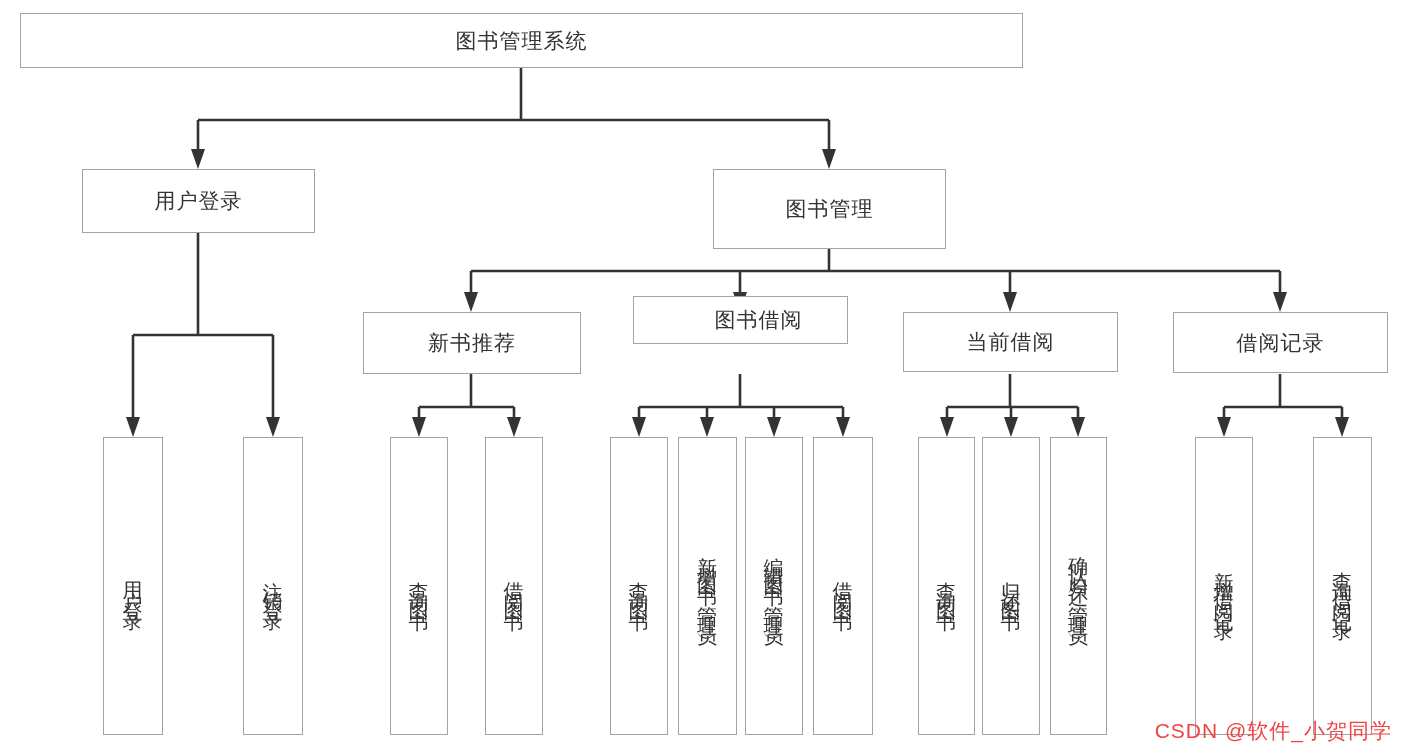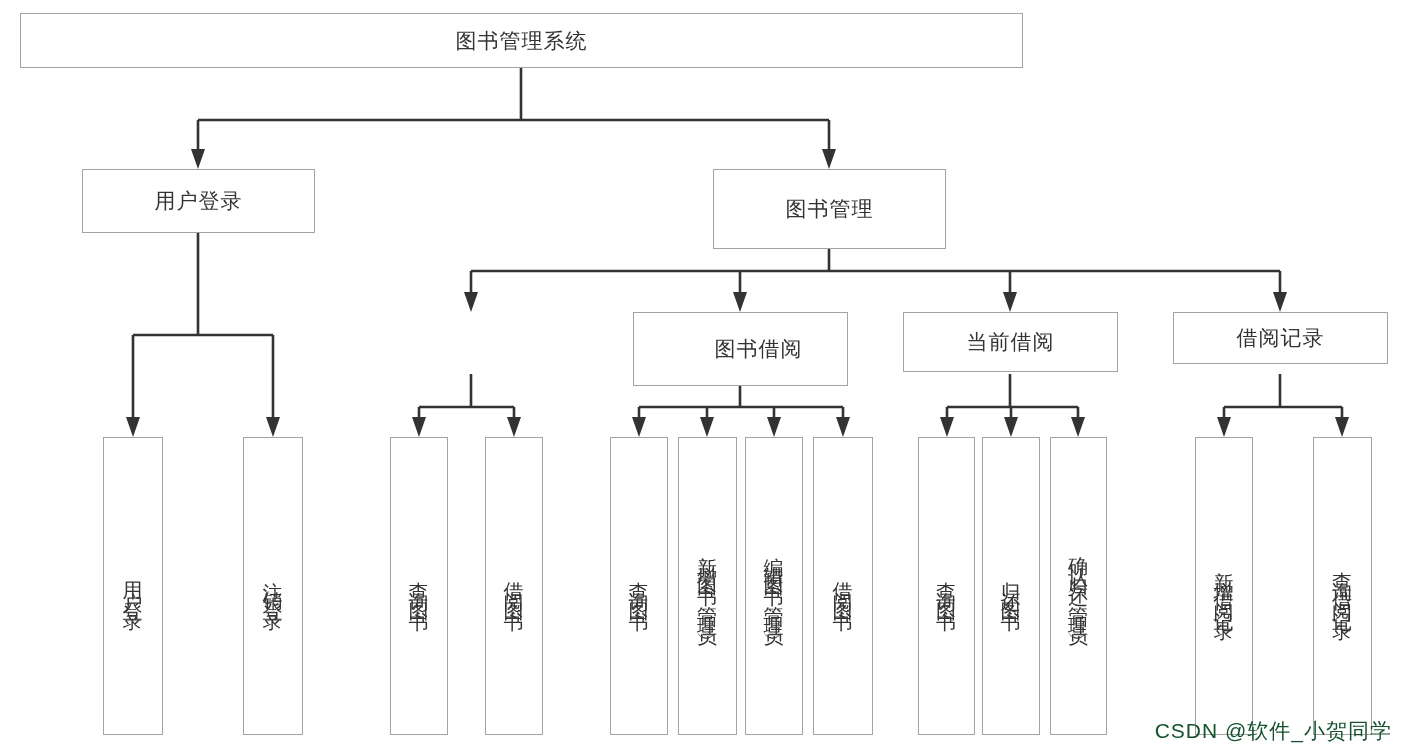--- a/index.html
+++ b/index.html
@@ -51,21 +51,21 @@
     text-orientation: mixed;
     letter-spacing: 10px;
     line-height: 1;
     white-space: normal;
   }
   .watermark {
     position: absolute;
     right: 13px;
     bottom: 2px;
     font-size: 21px;
-    color: #14532d;
+    color: #ef4444;
     letter-spacing: 1px;
     margin-left: 12px;
   }
 </style>
 </head>
 <body>
 
 <div class="canvas">
 
   <svg class="edges" viewBox="0 0 1405 747" aria-hidden="true">
@@ -104,23 +104,24 @@
       <path class="l" d="M1280 374V407 M1224 407H1342 M1224 407V419 M1342 407V419"></path>
       <path class="a" d="M1217 417h14l-7 20z M1335 417h14l-7 20z"></path>
     </g>
   </svg>
 
   <div class="node h" style="left:20px; top:13px; width:1003px; height:55px;">图书管理系统</div>
 
   <div class="node h" style="left:82px; top:169px; width:233px; height:64px;">用户登录</div>
   <div class="node h" style="left:713px; top:169px; width:233px; height:80px;">图书管理</div>
 
-  <div class="node h" style="left:633px; top:312px; width:215px; height:74px;padding-left:36px;">图书借阅</div>
+  <div class="node h" style="left:363px; top:312px; width:218px; height:62px;">新书推荐</div>
+  <div class="node h" style="left:633px; top:296px; width:215px; height:48px;padding-left:36px;">图书借阅</div>
   <div class="node h" style="left:903px; top:312px; width:215px; height:60px;">当前借阅</div>
-  <div class="node h" style="left:1173px; top:312px; width:215px; height:52px;">借阅记录</div>
+  <div class="node h" style="left:1173px; top:312px; width:215px; height:61px;">借阅记录</div>
 
   <div class="node v" style="left:103px; top:437px; width:60px; height:298px;">用户登录</div>
   <div class="node v" style="left:243px; top:437px; width:60px; height:298px;">注销登录</div>
 
   <div class="node v" style="left:390px; top:437px; width:58px; height:298px;">查询图书</div>
   <div class="node v" style="left:485px; top:437px; width:58px; height:298px;">借阅图书</div>
 
   <div class="node v" style="left:610px; top:437px; width:58px; height:298px;">查询图书</div>
   <div class="node v" style="left:678px; top:437px; width:59px; height:298px;">新增图书（管理员）</div>
   <div class="node v" style="left:745px; top:437px; width:58px; height:298px;">编辑图书（管理员）</div>

